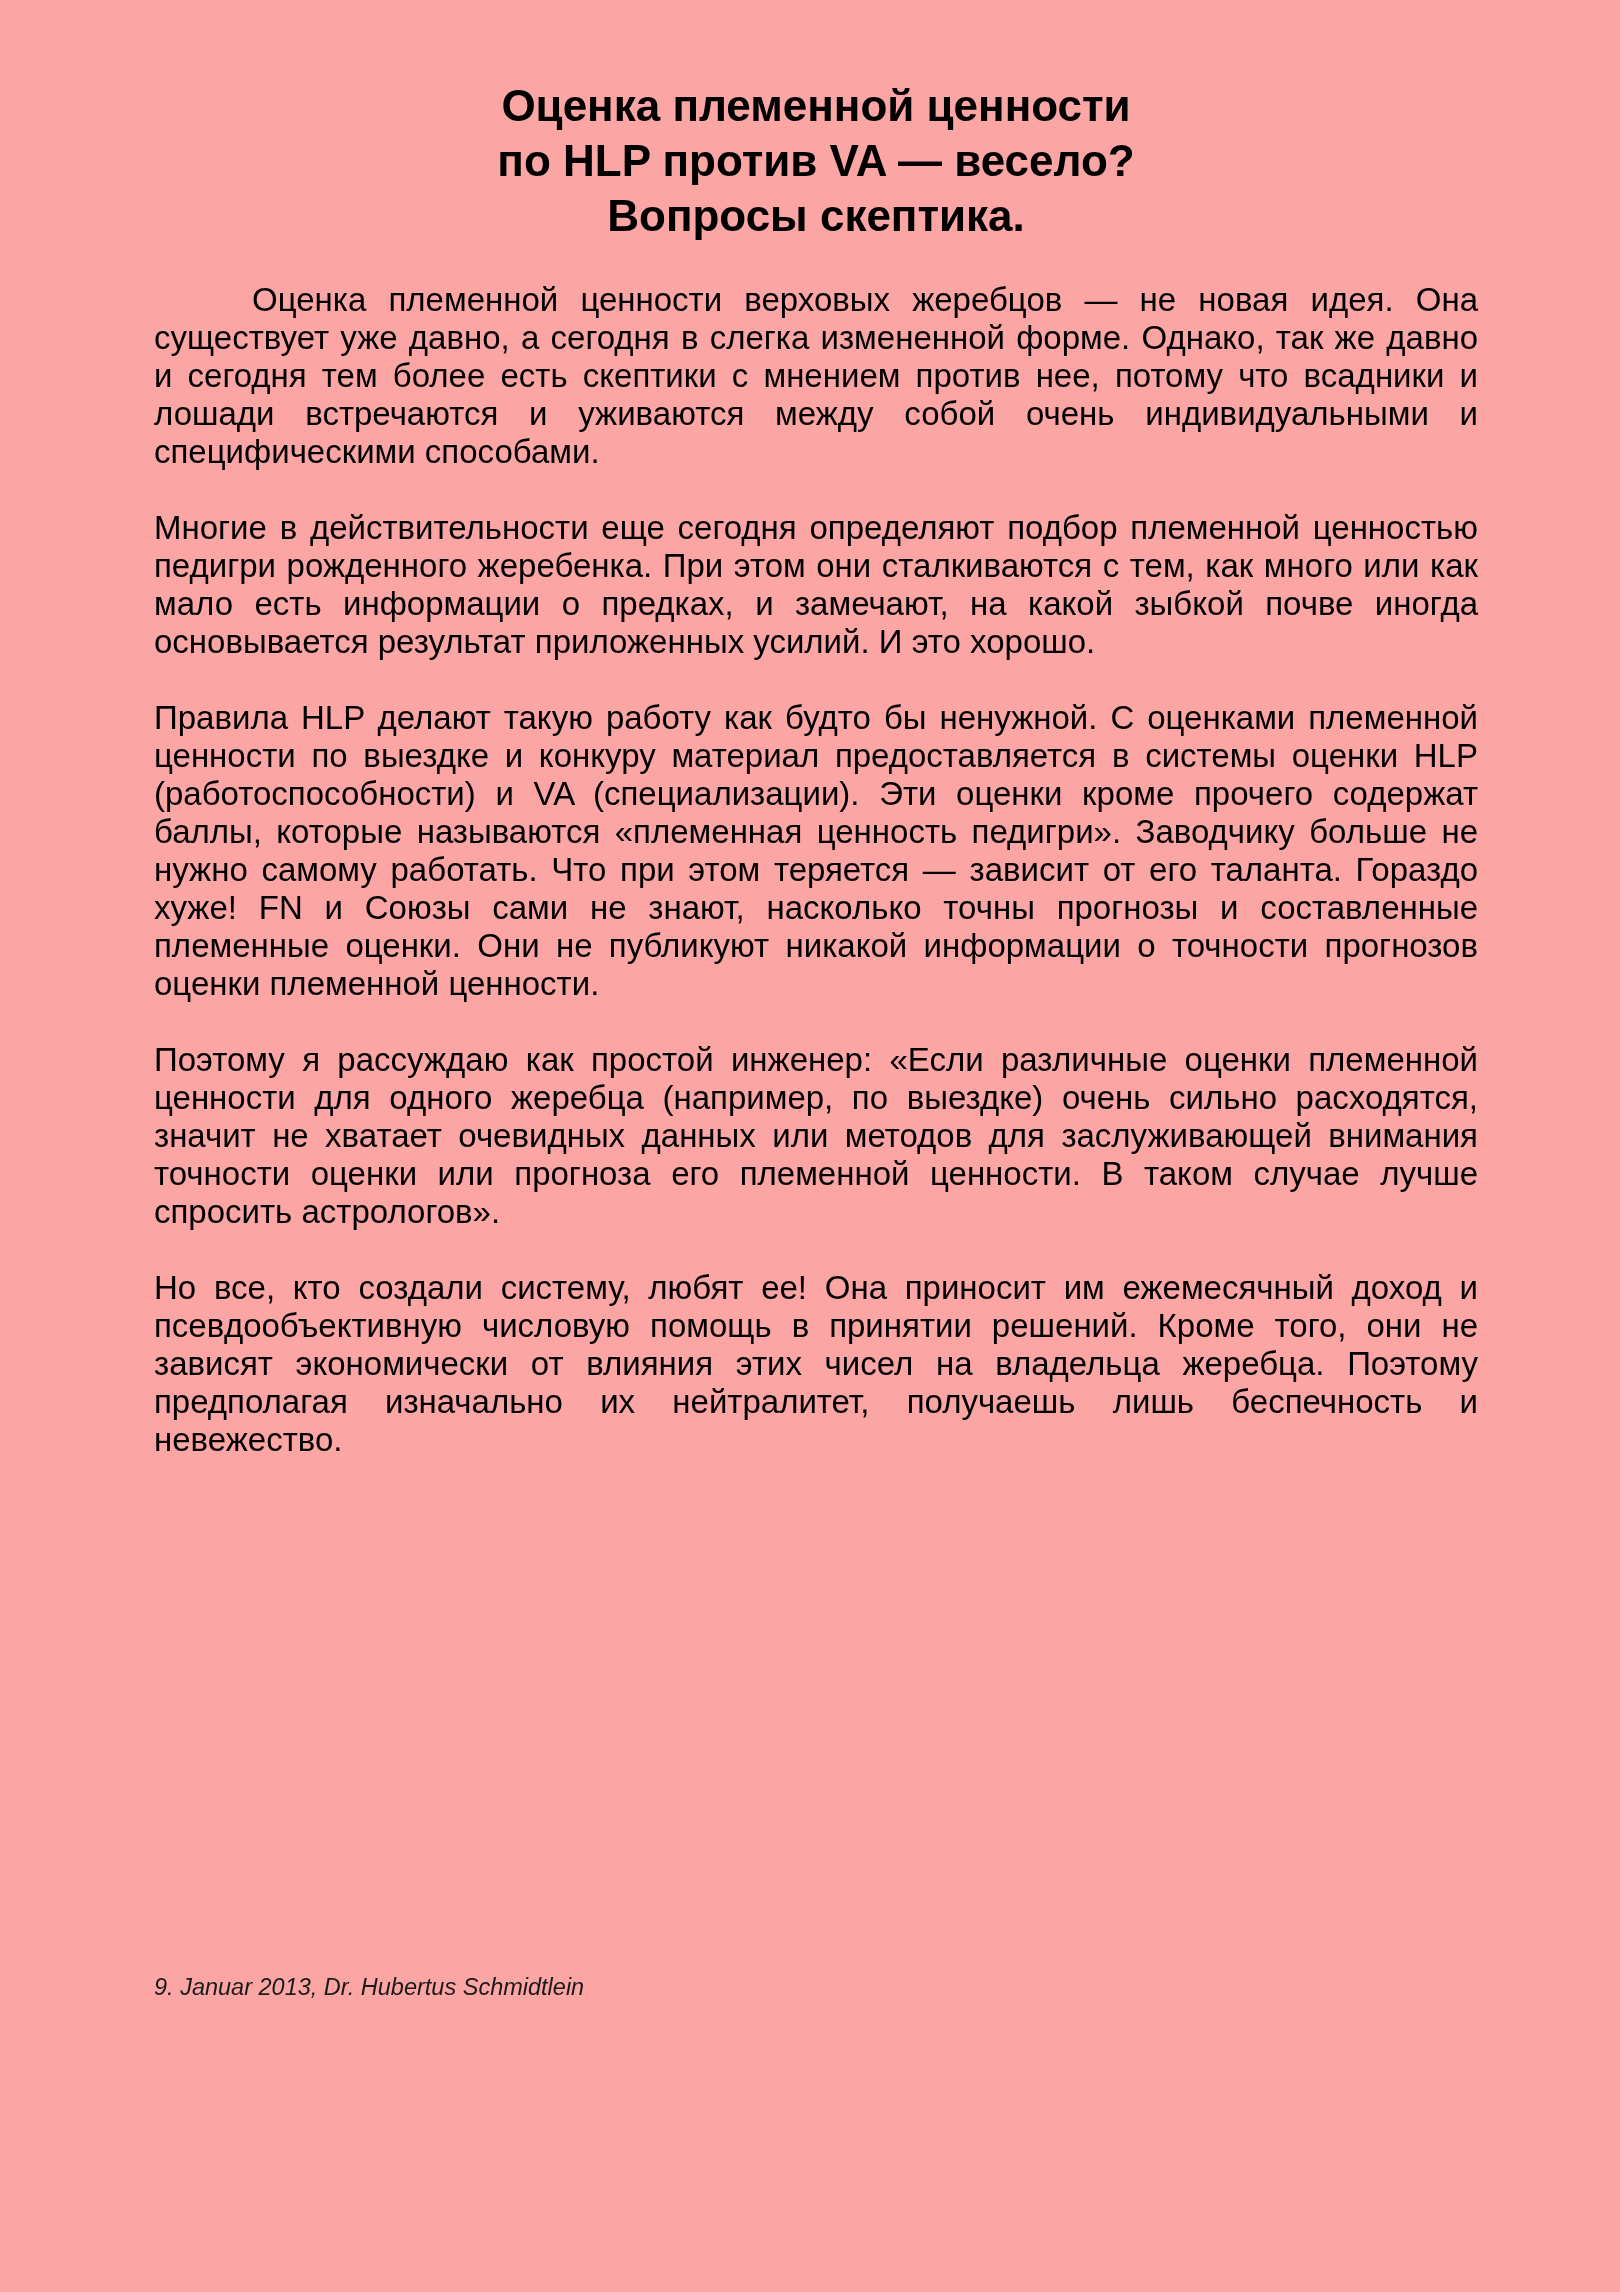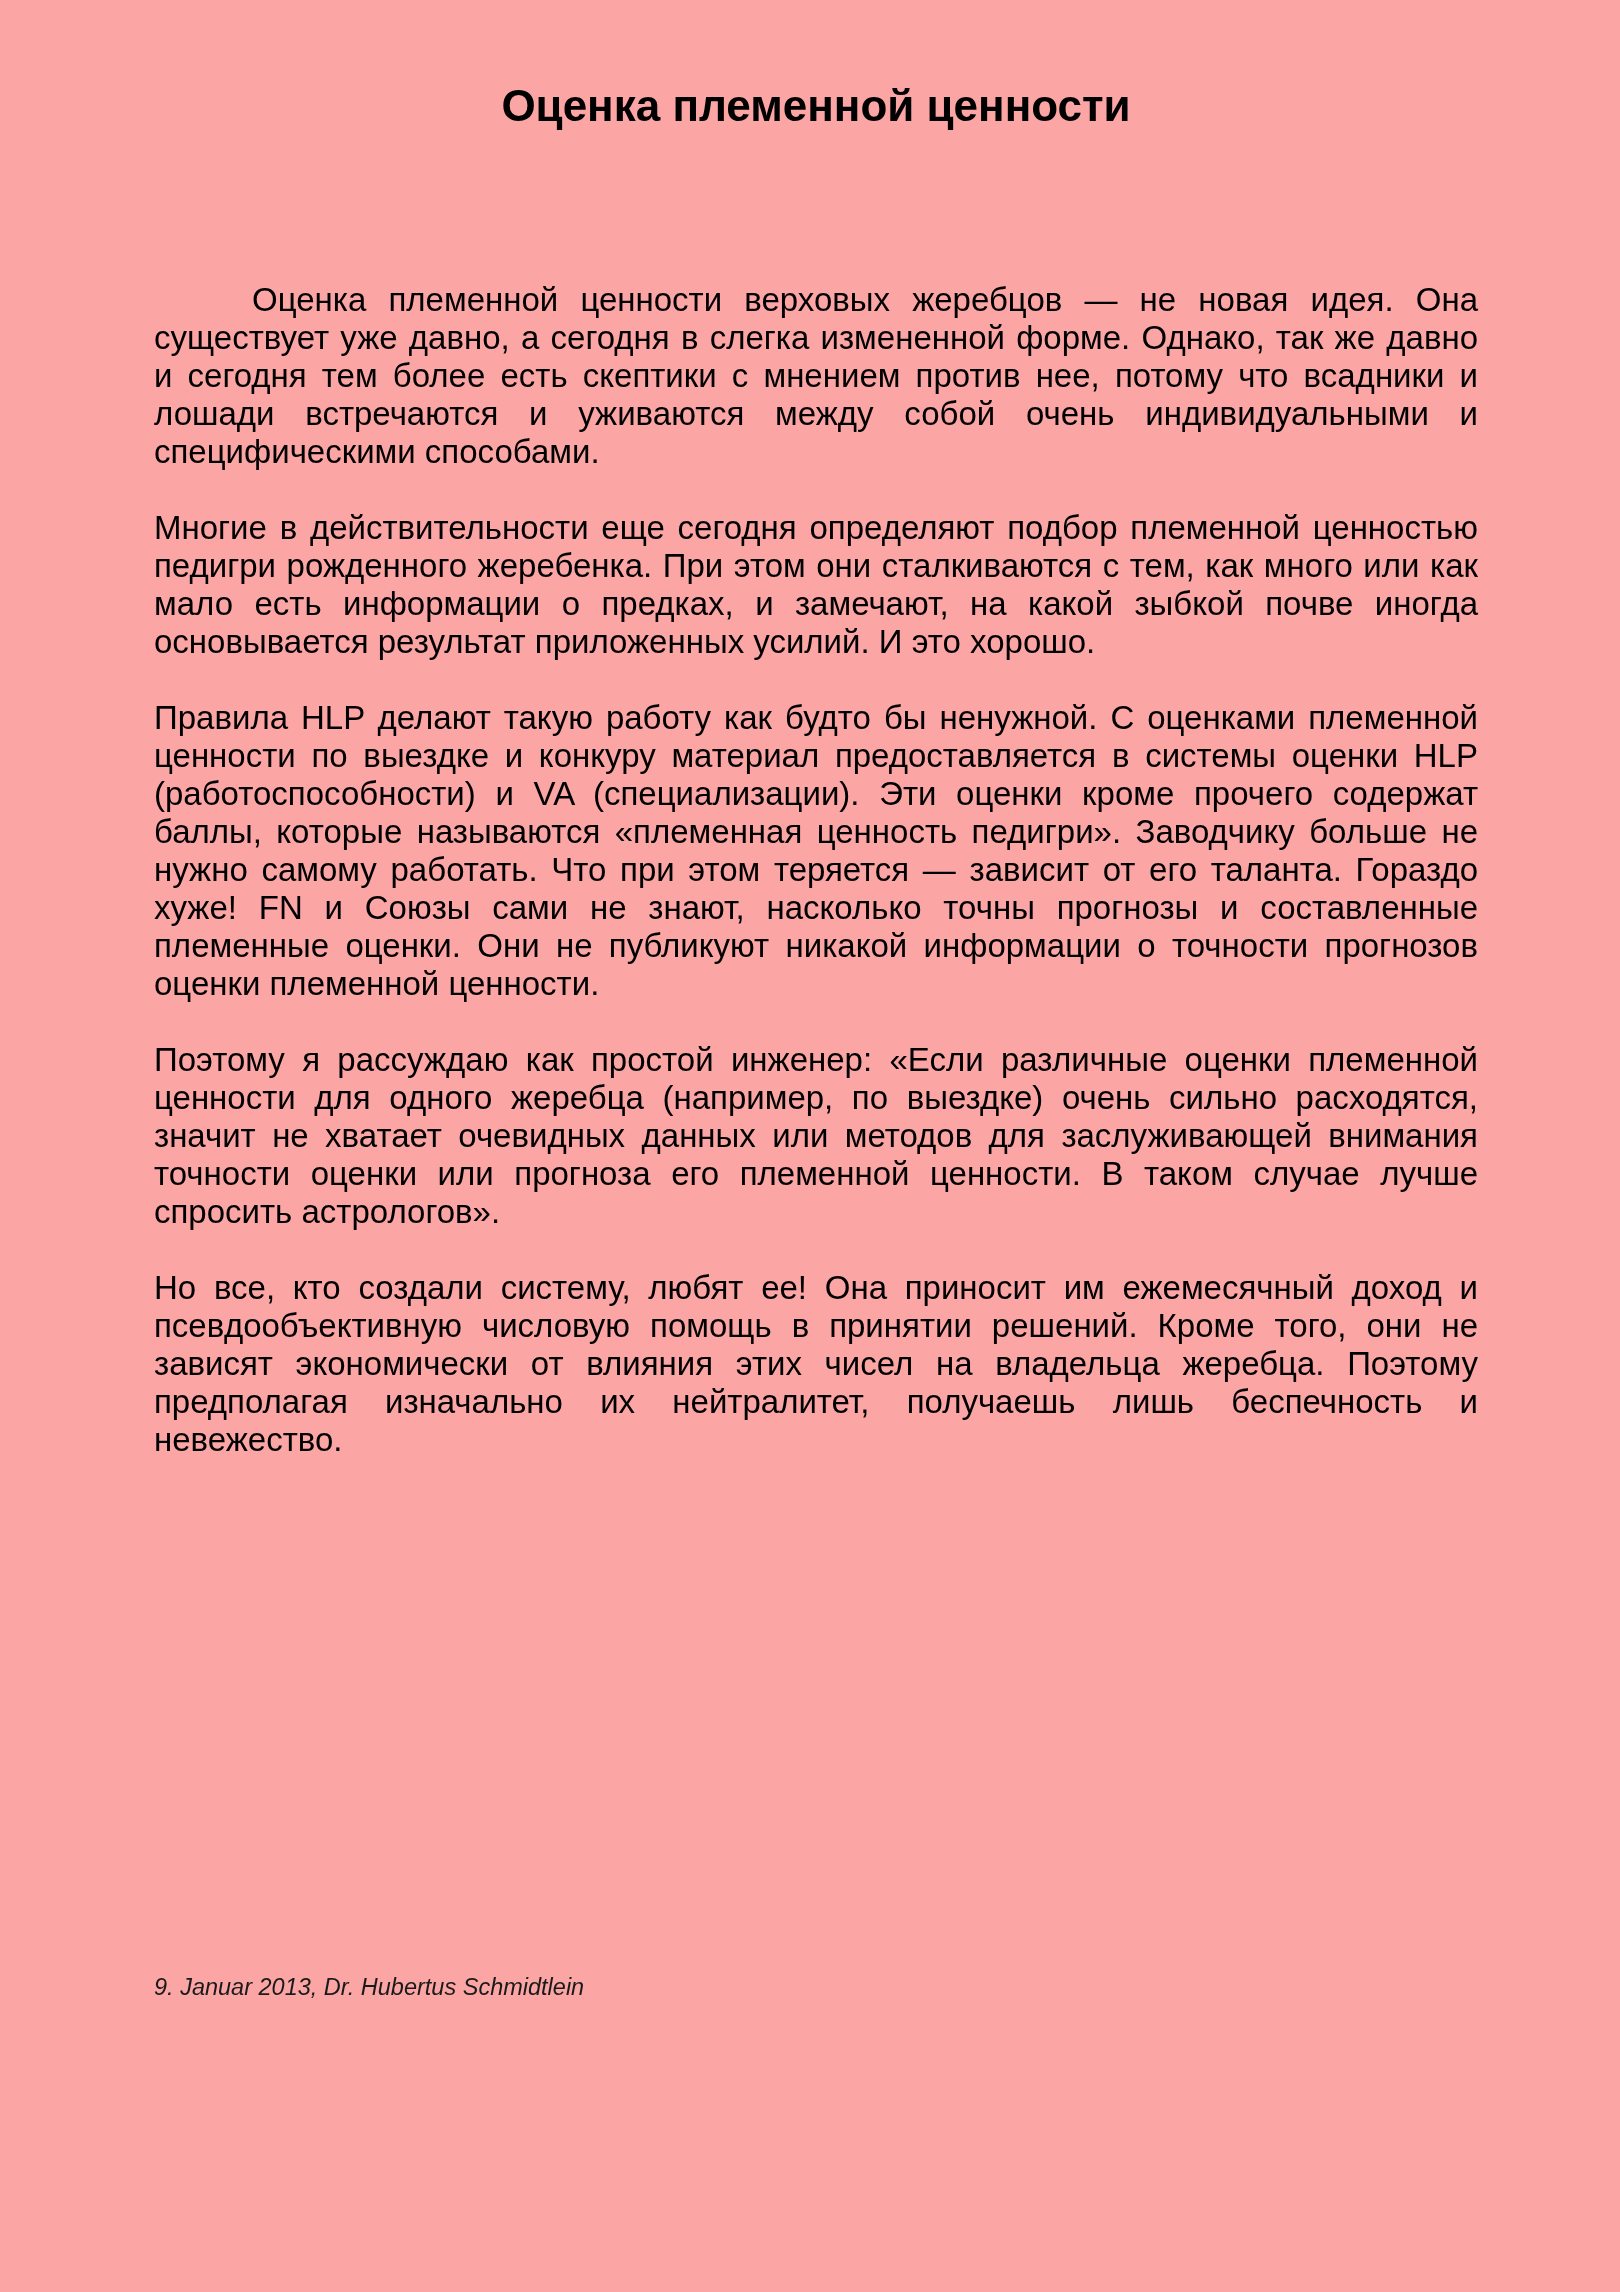--- a/index.html
+++ b/index.html
@@ -64,20 +64,22 @@
     color: #1a1a1a;
   }
 </style>
 </head>
 <body>
 
 <div class="page">
 
   <h1 class="title">
     <span>Оценка племенной ценности</span>
+    <span>по HLP против VA — весело?</span>
+    <span>Вопросы скептика.</span>
   </h1>
 
   <div class="body">
     <p class="indent">Оценка племенной ценности верховых жеребцов — не новая идея. Она существует уже давно, а сегодня в слегка измененной форме. Однако, так же давно и сегодня тем более есть скептики с мнением против нее, потому что всадники и лошади встречаются и уживаются между собой очень индивидуальными и специфическими способами.</p>
     <p>Многие в действительности еще сегодня определяют подбор племенной ценностью педигри рожденного жеребенка. При этом они сталкиваются с тем, как много или как мало есть информации о предках, и замечают, на какой зыбкой почве иногда основывается результат приложенных усилий. И это хорошо.</p>
     <p>Правила HLP делают такую работу как будто бы ненужной. С оценками племенной ценности по выездке и конкуру материал предоставляется в системы оценки HLP (работоспособности) и VA (специализации). Эти оценки кроме прочего содержат баллы, которые называются «племенная ценность педигри». Заводчику больше не нужно самому работать. Что при этом теряется — зависит от его таланта. Гораздо хуже! FN и Союзы сами не знают, насколько точны прогнозы и составленные племенные оценки. Они не публикуют никакой информации о точности прогнозов оценки племенной ценности.</p>
     <p>Поэтому я рассуждаю как простой инженер: «Если различные оценки племенной ценности для одного жеребца (например, по выездке) очень сильно расходятся, значит не хватает очевидных данных или методов для заслуживающей внимания точности оценки или прогноза его племенной ценности. В таком случае лучше спросить астрологов».</p>
     <p>Но все, кто создали систему, любят ее! Она приносит им ежемесячный доход и псевдообъективную числовую помощь в принятии решений. Кроме того, они не зависят экономически от влияния этих чисел на владельца жеребца. Поэтому предполагая изначально их нейтралитет, получаешь лишь беспечность и невежество.</p>
   </div>
 

